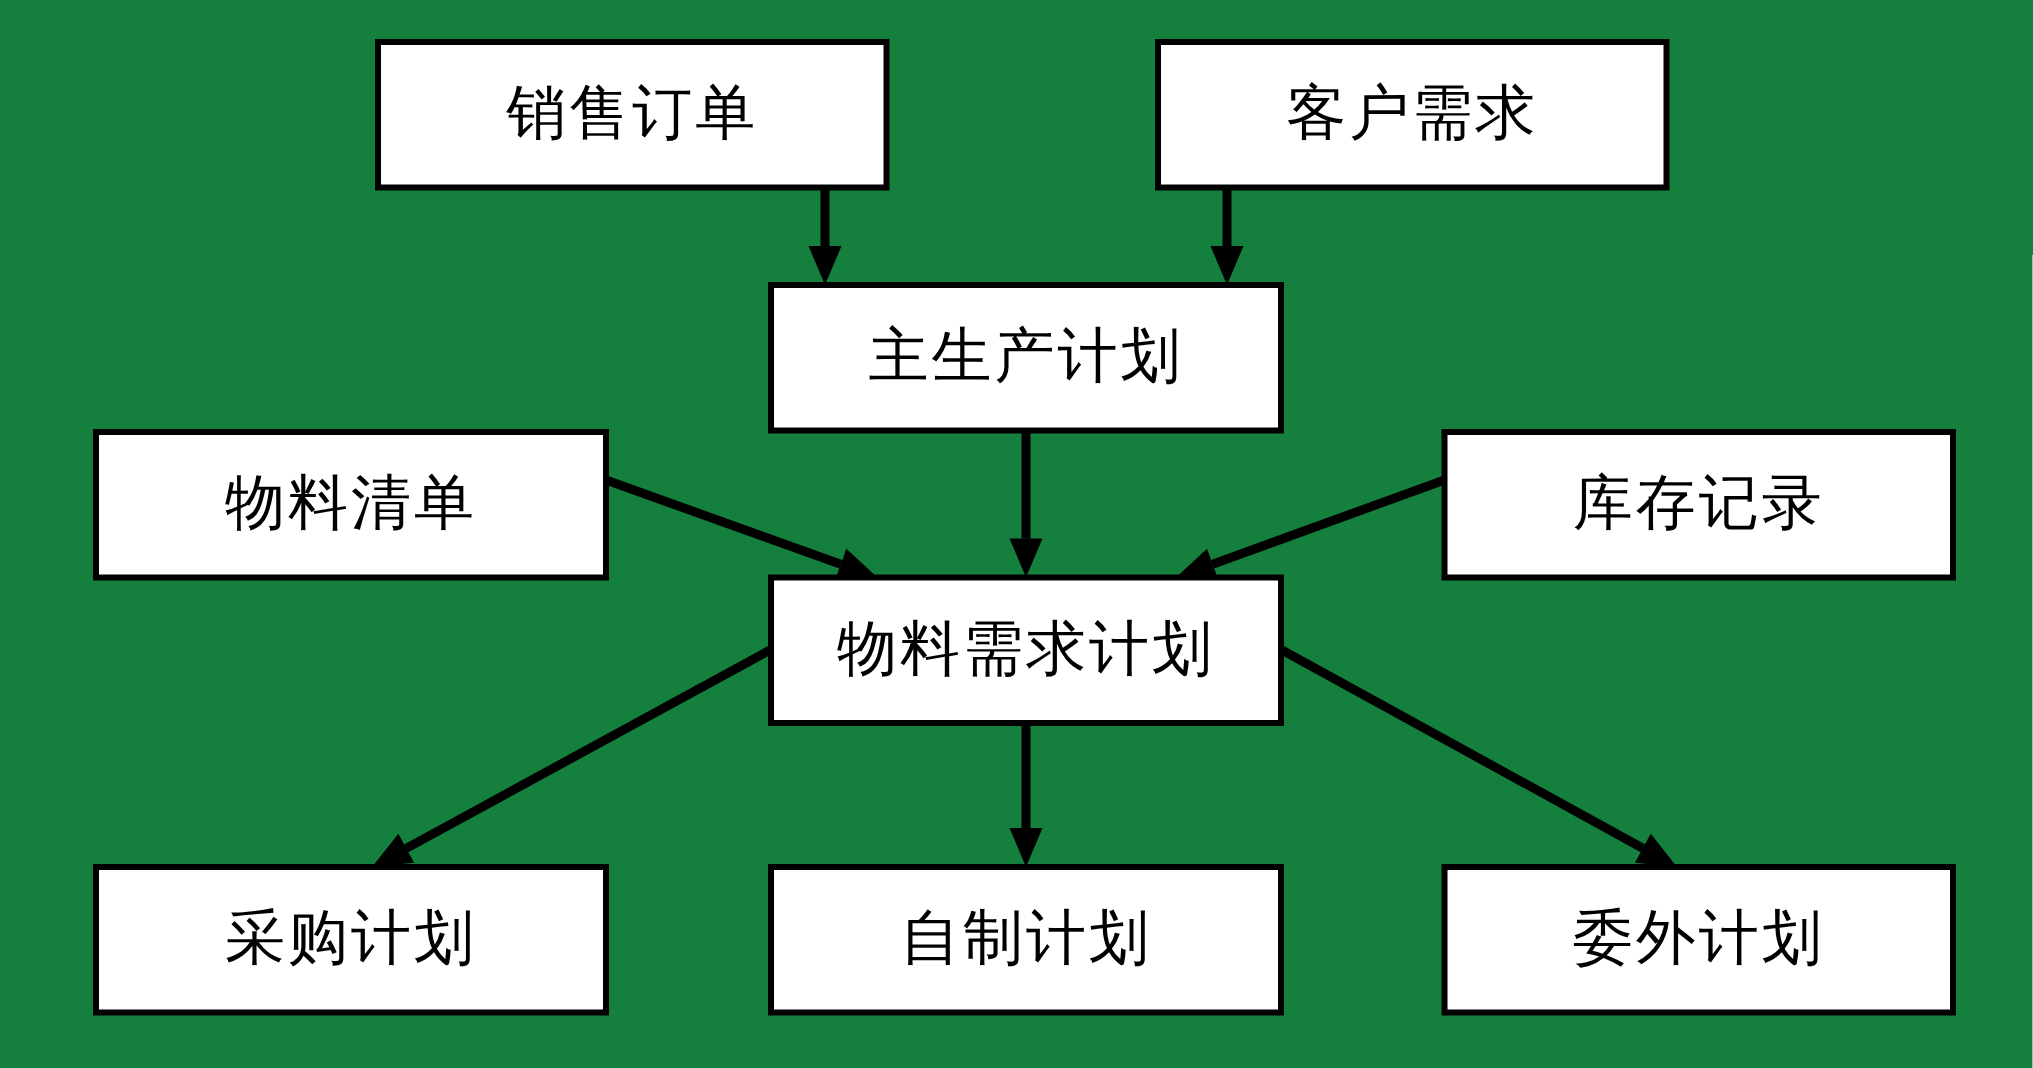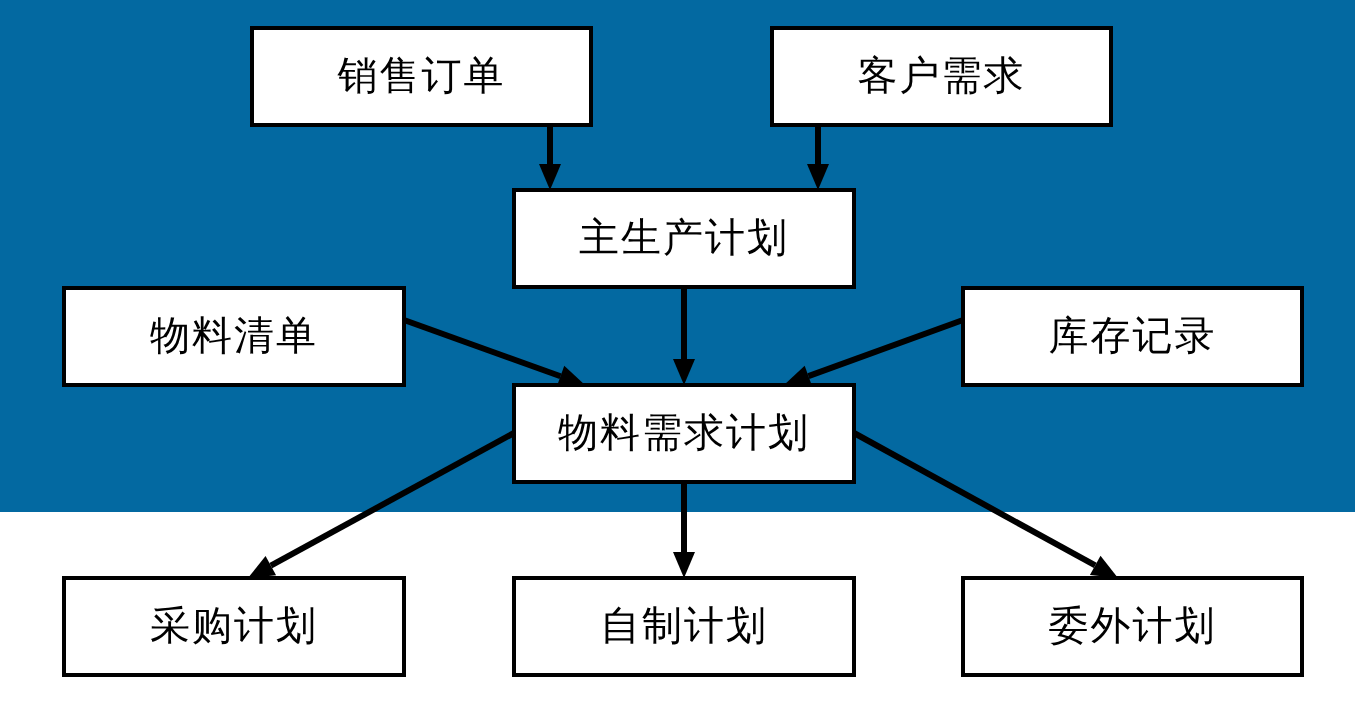--- a/index.html
+++ b/index.html
@@ -9,22 +9,22 @@
   }
   body {
     width: 1355px;
     height: 712px;
     font-family: "DejaVu Serif", "Liberation Serif", serif;
     overflow: hidden;
   }
   #diagram-root {
     position: relative;
     width: 1355px;
-    height: 512px;
-    background: #0369a1;
+    height: 712px;
+    background: #15803d;
   }
   svg#flow-svg {
     position: absolute;
     left: 0;
     top: 0;
     width: 1355px;
     height: 712px;
     display: block;
   }
   .node-rect {

